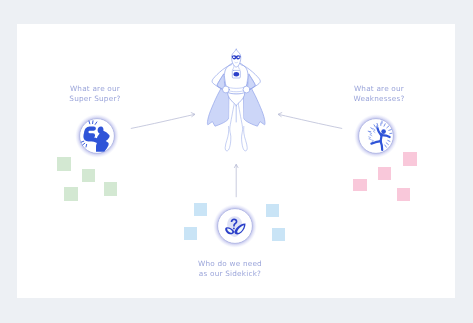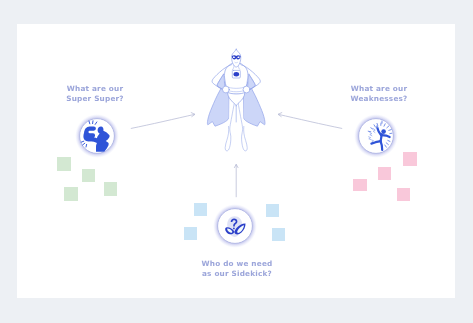--- a/index.html
+++ b/index.html
@@ -2,21 +2,21 @@
 <html><head>
 <meta charset="utf-8">
 <title>Superhero Strategy Diagram</title>
 <style>
   html,body{margin:0;padding:0;}
   body{
     width:473px;height:323px;overflow:hidden;
     background:#edf0f4;
     font-family:"DejaVu Sans",sans-serif;
   }
-  #stage{position:relative;width:473px;height:234px;font-weight:bold;}
+  #stage{position:relative;width:473px;height:234px;}
   #card{
     position:absolute;left:17px;top:24px;width:438px;height:274px;
     background:#ffffff;
   }
   .label{
     position:absolute;color:#9ba5da;font-size:7.3px;line-height:10.1px;
     text-align:center;letter-spacing:.2px;white-space:nowrap;
     font-family:"DejaVu Sans",sans-serif;
   }
   .sq{position:absolute;}
@@ -330,21 +330,21 @@
                C18.4 26.6 18.4 27.1 18.1 27.4
                C17.5 28.0 16.1 27.7 14.9 26.8
                C13.7 25.9 13.0 24.7 13.2 23.6 Z"></path>
       <path fill="#f1fafb" d="M30.0 20.3 C28.0 20.9 26.0 22.3 24.6 24.0
                C23.3 25.6 22.9 27.0 23.4 27.6
                C24.0 28.3 25.6 27.8 26.9 26.5
                C28.6 24.9 29.8 22.6 30.0 20.3 Z"></path>
     </g>
   </svg>
 
-  <div class="label" style="left:182px;top:258.5px;width:110px;">
+  <div class="label" style="left:175px;top:258.5px;width:110px;">
     <span>Who do we need</span><br>
     <span>as our Sidekick?</span>
   </div>
 
   <svg class="abs" style="left:0;top:0;" width="473" height="323" viewBox="0 0 473 323">
     <g fill="none" stroke="#b6bad4" stroke-width="0.75" stroke-linecap="round" stroke-linejoin="round">
       <path d="M131.2 128.4 C150 124.6 176 118.6 194.4 114.4"></path>
       <path d="M191.2 112.6 L195.0 114.3 L191.8 116.6" fill="none"></path>
       <path d="M341.8 128.4 C323 124.6 297 118.6 278.6 114.4"></path>
       <path d="M281.8 112.6 L278.0 114.3 L281.2 116.6" fill="none"></path>

